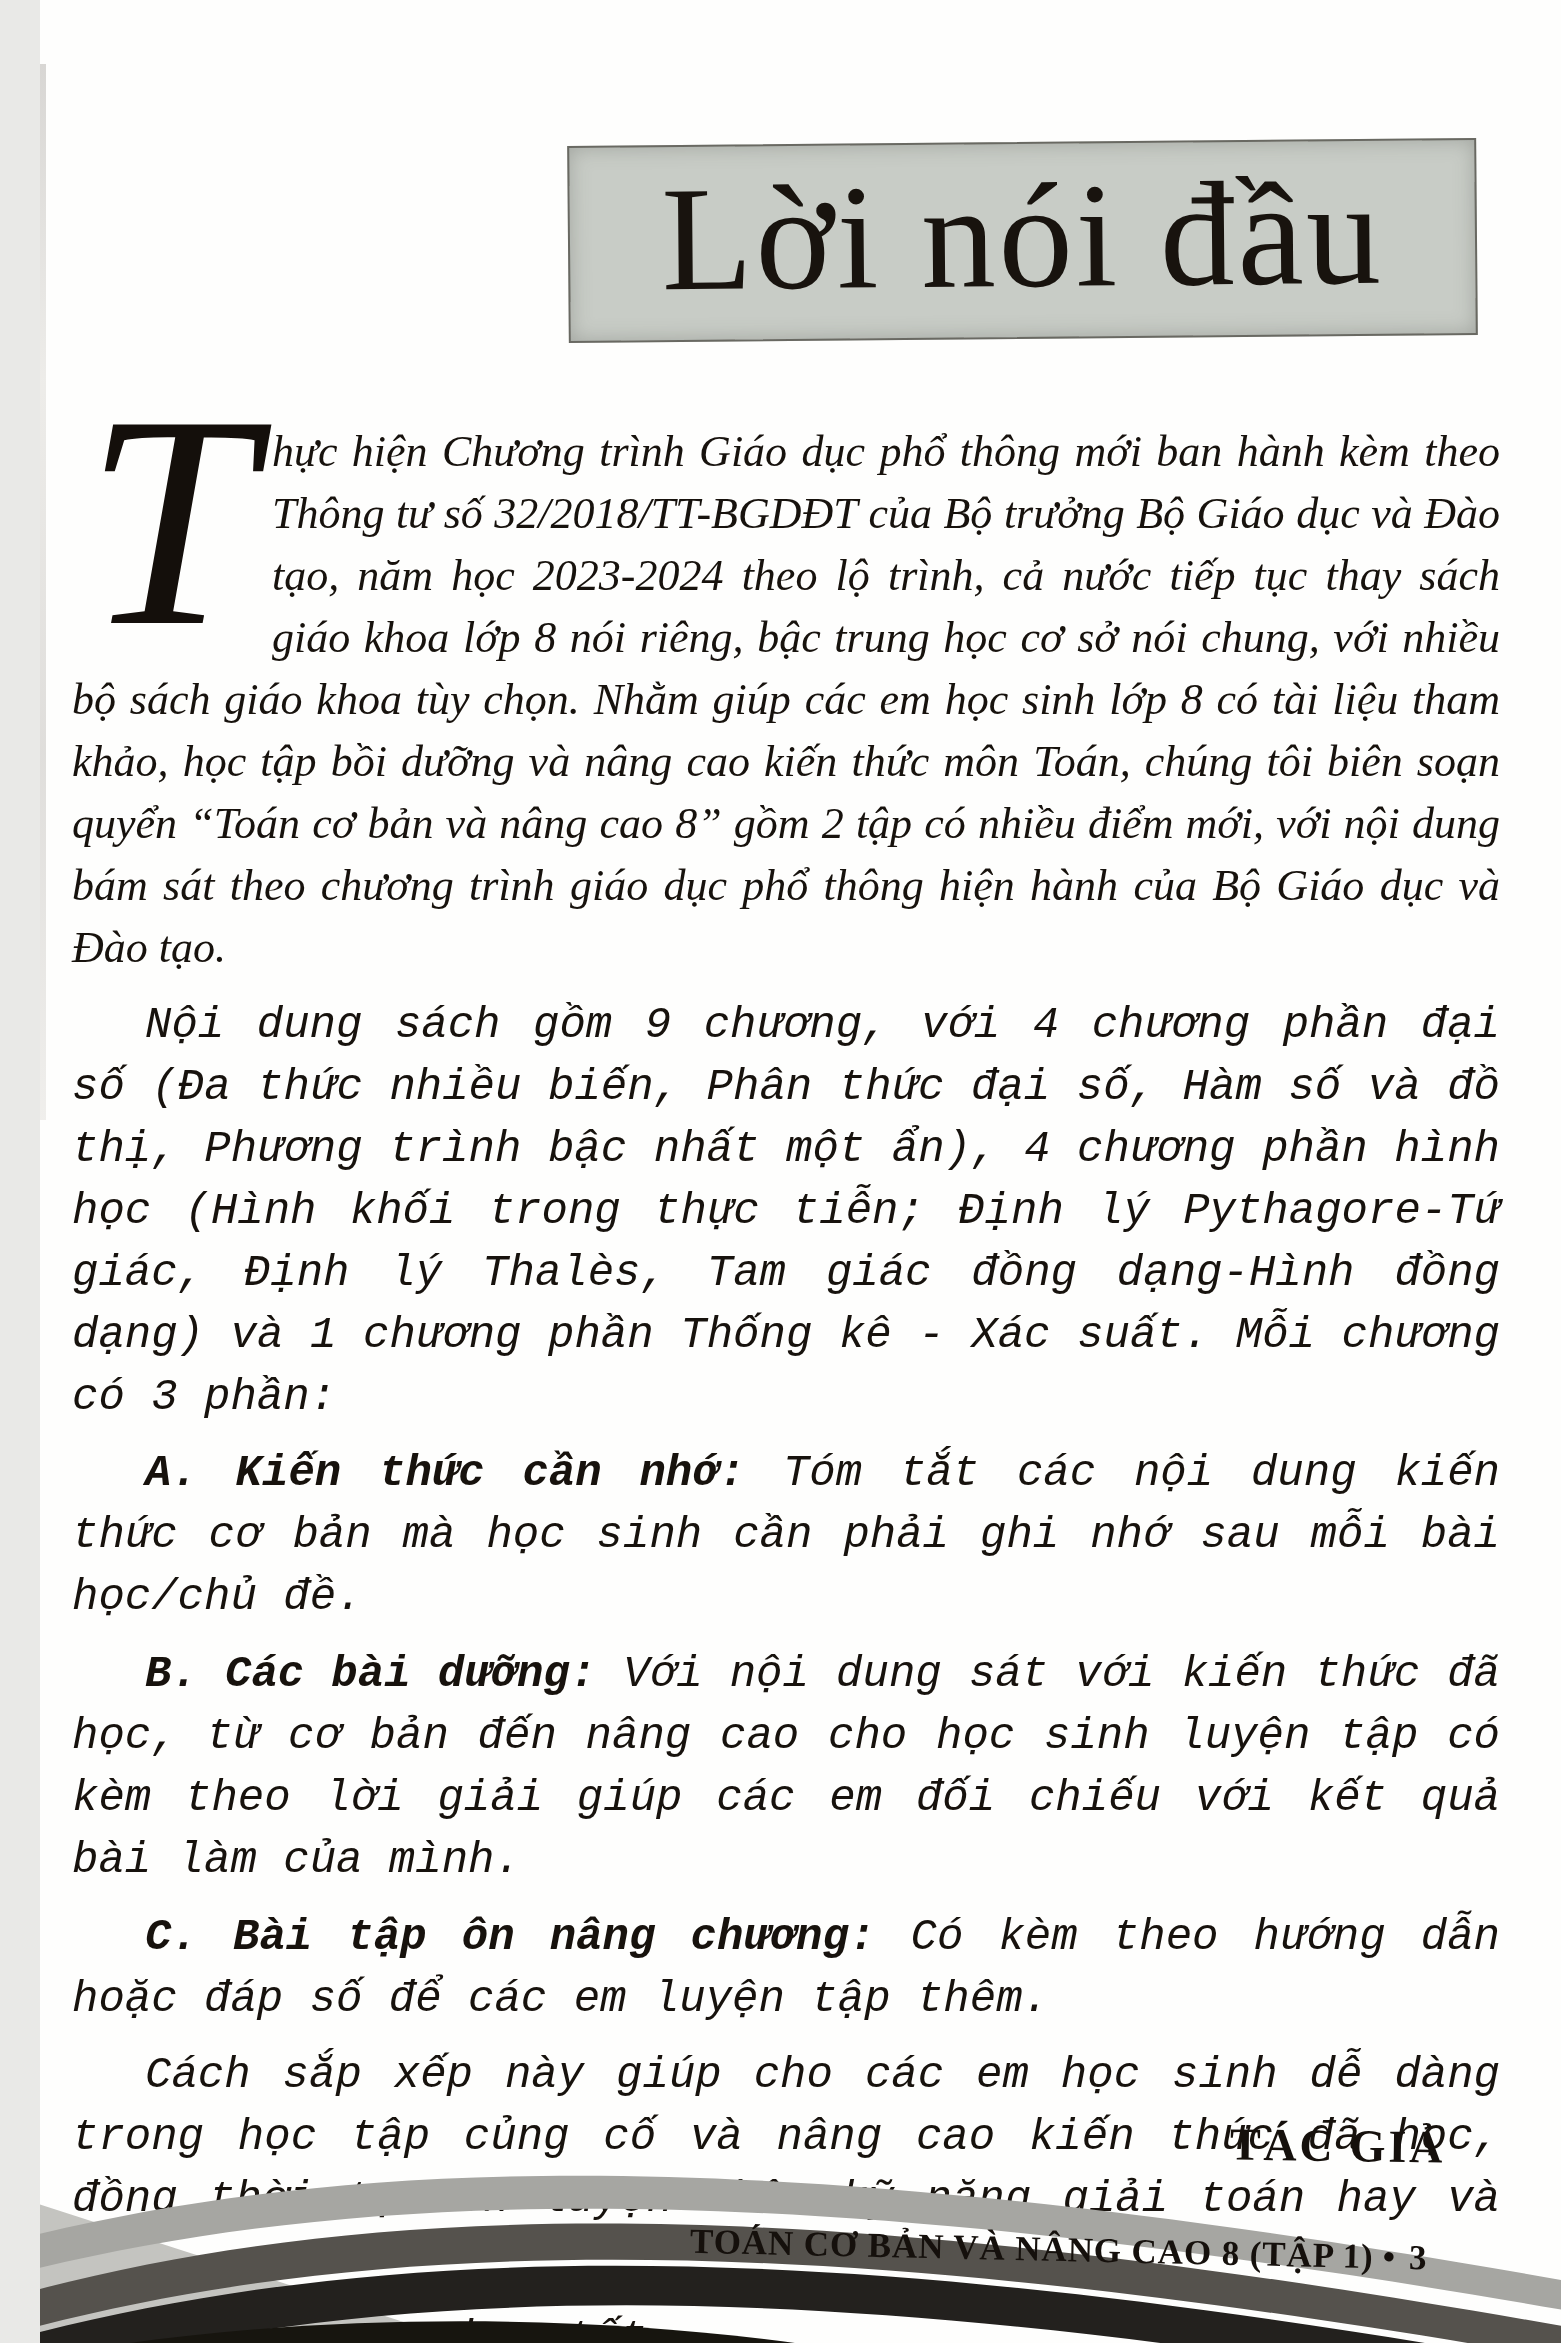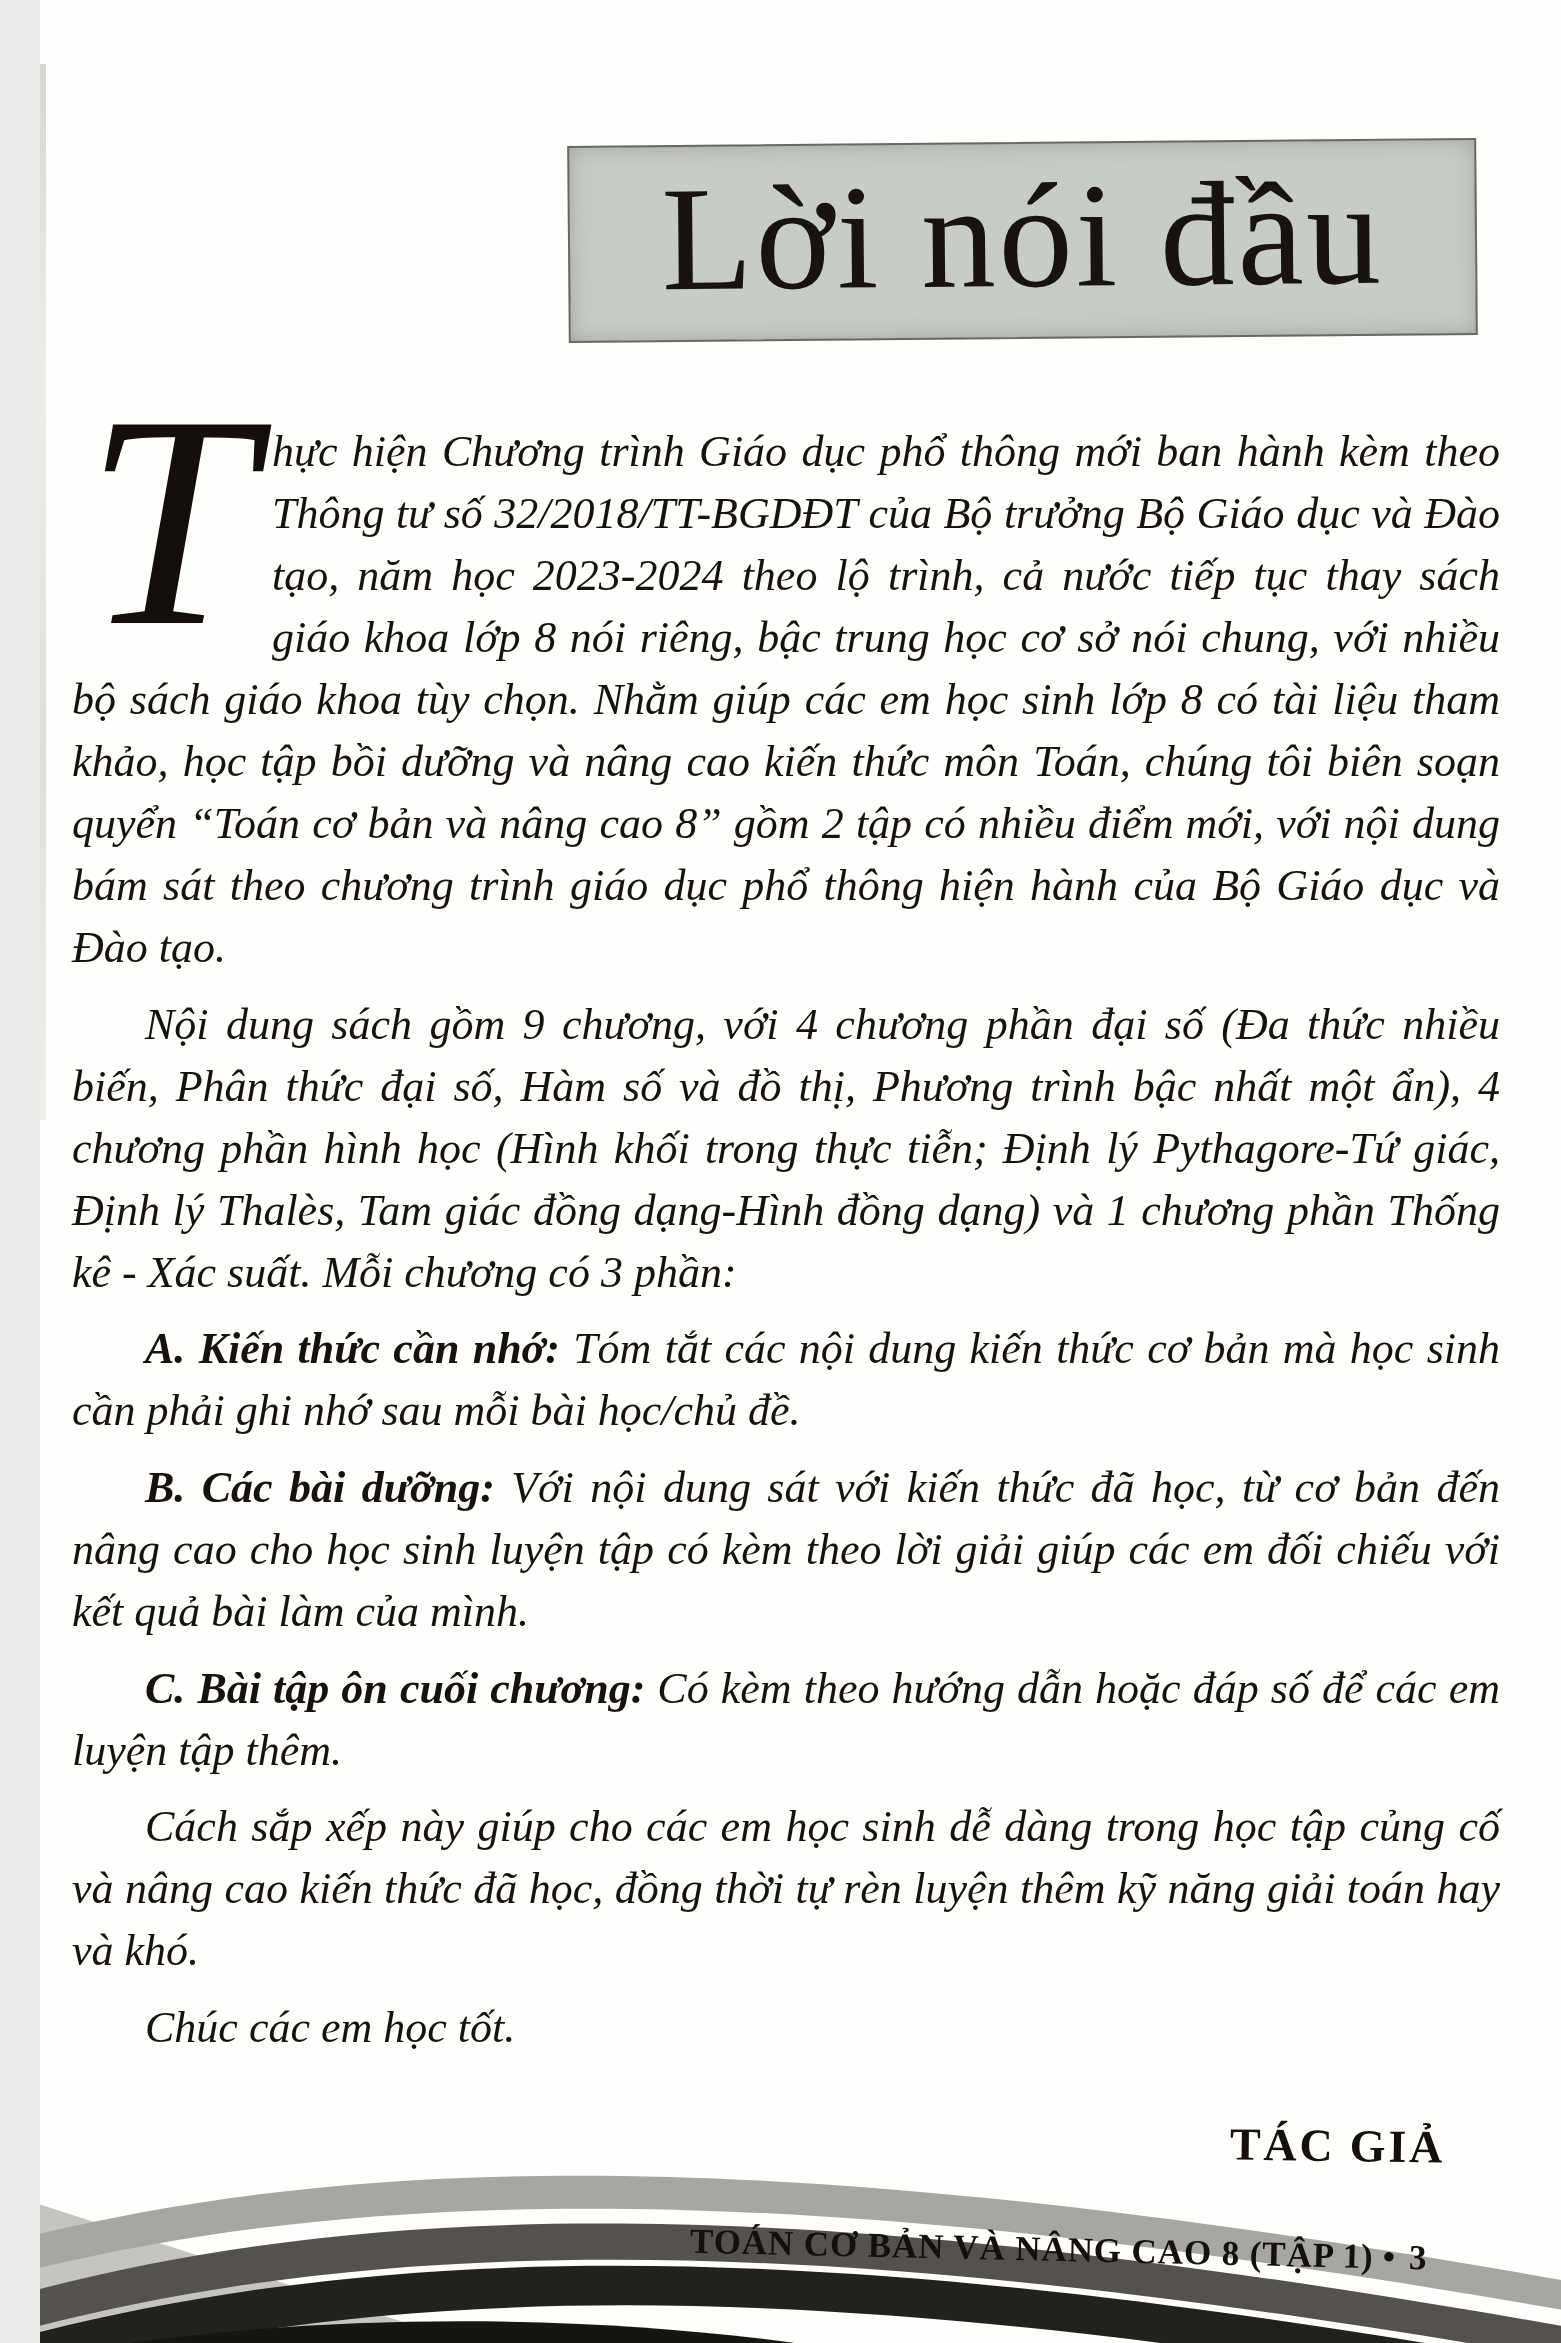--- a/index.html
+++ b/index.html
@@ -44,21 +44,21 @@
   .content {
     position: absolute;
     left: 32px; top: 421px;
     width: 1428px;
     font-size: 44px;
     font-style: italic;
     line-height: 62px;
     text-align: justify;
   }
   .content p { margin: 0 0 14.7px 0; }
-  .content p.indent { text-indent: 73px; }
+  .content p.indent { text-indent: 73px; font-family: Liberation Mono, monospace; }
   .dropcap {
     float: left;
     font-style: italic;
     font-size: 303px;
     line-height: 0.62;
     padding: 7.3px 18.4px 0 13px;
     color: #140f0b;
   }
   .lead { font-weight: bold; }
   .signature {
@@ -106,21 +106,21 @@
 
   <div class="content">
     <p class="para"><span class="dropcap">T</span><span>hực hiện Chương trình Giáo dục phổ thông mới ban hành kèm theo Thông tư số 32/2018/TT-BGDĐT của Bộ trưởng Bộ Giáo dục và Đào tạo, năm học 2023-2024 theo lộ trình, cả nước tiếp tục thay sách giáo khoa lớp 8 nói riêng, bậc trung học cơ sở nói chung, với nhiều bộ sách giáo khoa tùy chọn. Nhằm giúp các em học sinh lớp 8 có tài liệu tham khảo, học tập bồi dưỡng và nâng cao kiến thức môn Toán, chúng tôi biên soạn quyển “Toán cơ bản và nâng cao 8” gồm 2 tập có nhiều điểm mới, với nội dung bám sát theo chương trình giáo dục phổ thông hiện hành của Bộ Giáo dục và Đào tạo.</span></p>
 
     <p class="para indent">Nội dung sách gồm 9 chương, với 4 chương phần đại số (Đa thức nhiều biến, Phân thức đại số, Hàm số và đồ thị, Phương trình bậc nhất một ẩn), 4 chương phần hình học (Hình khối trong thực tiễn; Định lý Pythagore-Tứ giác, Định lý Thalès, Tam giác đồng dạng-Hình đồng dạng) và 1 chương phần Thống kê - Xác suất. Mỗi chương có 3 phần:</p>
 
     <p class="para indent"><span class="lead">A. Kiến thức cần nhớ:</span><span> Tóm tắt các nội dung kiến thức cơ bản mà học sinh cần phải ghi nhớ sau mỗi bài học/chủ đề.</span></p>
 
     <p class="para indent"><span class="lead">B. Các bài dưỡng:</span><span> Với nội dung sát với kiến thức đã học, từ cơ bản đến nâng cao cho học sinh luyện tập có kèm theo lời giải giúp các em đối chiếu với kết quả bài làm của mình.</span></p>
 
-    <p class="para indent"><span class="lead">C. Bài tập ôn cuối chương:</span><span> Có kèm theo hướng dẫn hoặc đáp số để các em luyện tập thêm.</span></p>
+    <p class="para indent"><span class="lead">C. Bài tập ôn nâng chương:</span><span> Có kèm theo hướng dẫn hoặc đáp số để các em luyện tập thêm.</span></p>
 
     <p class="para indent">Cách sắp xếp này giúp cho các em học sinh dễ dàng trong học tập củng cố và nâng cao kiến thức đã học, đồng thời tự rèn luyện thêm kỹ năng giải toán hay và khó.</p>
 
 
     <p class="para indent">Chúc các em học tốt.</p>
   </div>
 
   <div class="signature">TÁC GIẢ</div>
 
   <svg class="swoosh" viewBox="0 0 1700 270" preserveAspectRatio="none">

